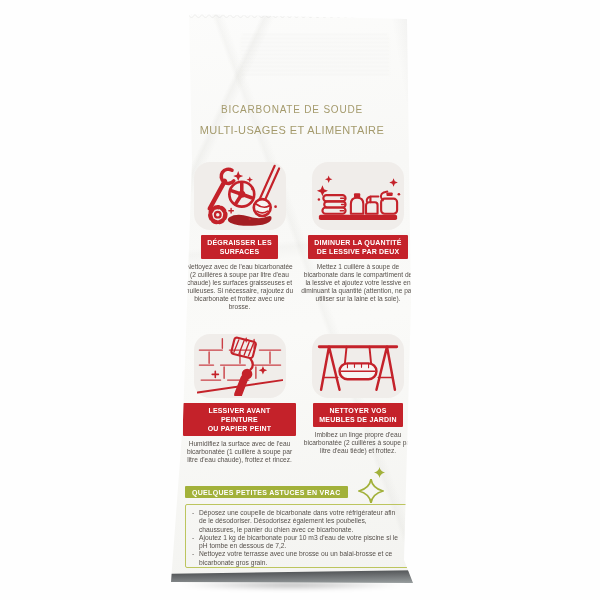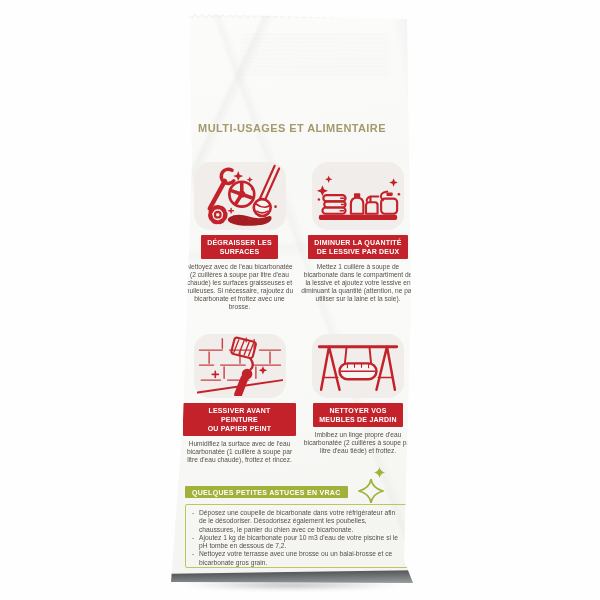--- a/index.html
+++ b/index.html
@@ -35,21 +35,21 @@
       linear-gradient(-135deg,#fefefe 3.5px,transparent 0) -3.5px 0/7px 7px repeat-x;
     filter:drop-shadow(0 1px 0 rgba(0,0,0,.06));
   }
   .ghost-print{
     position:absolute;left:70px;top:22px;width:150px;height:44px;
     background:repeating-linear-gradient(180deg, rgba(160,160,150,.16) 0 1px, transparent 1px 4px);
     filter:blur(1px);opacity:.55;border-radius:4px;
   }
   .title{position:absolute;left:0;top:92px;width:100%;text-align:center;color:var(--olive-title,#a49a6c);}
   .title .t1{font-size:10px;letter-spacing:.8px;font-weight:400;}
-  .title .t2{font-size:11px;letter-spacing:.4px;font-weight:700;margin-top:18px;}
+  .title .t2{font-size:11px;letter-spacing:.4px;font-weight:400;margin-top:9px;}
 
   .cell{position:absolute;text-align:center;}
   .c1{left:13px;top:150px;width:113px;}
   .c2{left:131px;top:150px;width:114px;}
   .c3{left:13px;top:322px;width:113px;}
   .c4{left:131px;top:322px;width:114px;}
   .icon-box{
     height:68px;margin:0 auto 5px;width:92px;border-radius:16px;
     background:#f0edea;display:flex;align-items:center;justify-content:center;
   }
@@ -94,20 +94,21 @@
 <body>
 
 <div class="bag-shadow"></div>
 
 <div class="bag">
   <div class="zigzag"></div>
   <div class="ghost-print"></div>
   <div class="creases"></div>
 
   <div class="title">
+    <div class="t1">BICARBONATE DE SOUDE</div>
     <div class="t2">MULTI-USAGES ET ALIMENTAIRE</div>
   </div>
 
   <div class="cell c1">
     <div class="icon-box">
       <svg class="ic" width="88" height="64" viewBox="0 0 96 72" fill="none" stroke="currentColor" stroke-linecap="round" stroke-linejoin="round">
         <path d="M39,7 a8 8 0 1 0 2 12" stroke-width="4"></path>
         <path d="M31,19 L14,50" stroke-width="5"></path>
         <circle cx="50" cy="34" r="14" stroke-width="3"></circle>
         <circle cx="50" cy="34" r="4" fill="currentColor" stroke="none"></circle>

